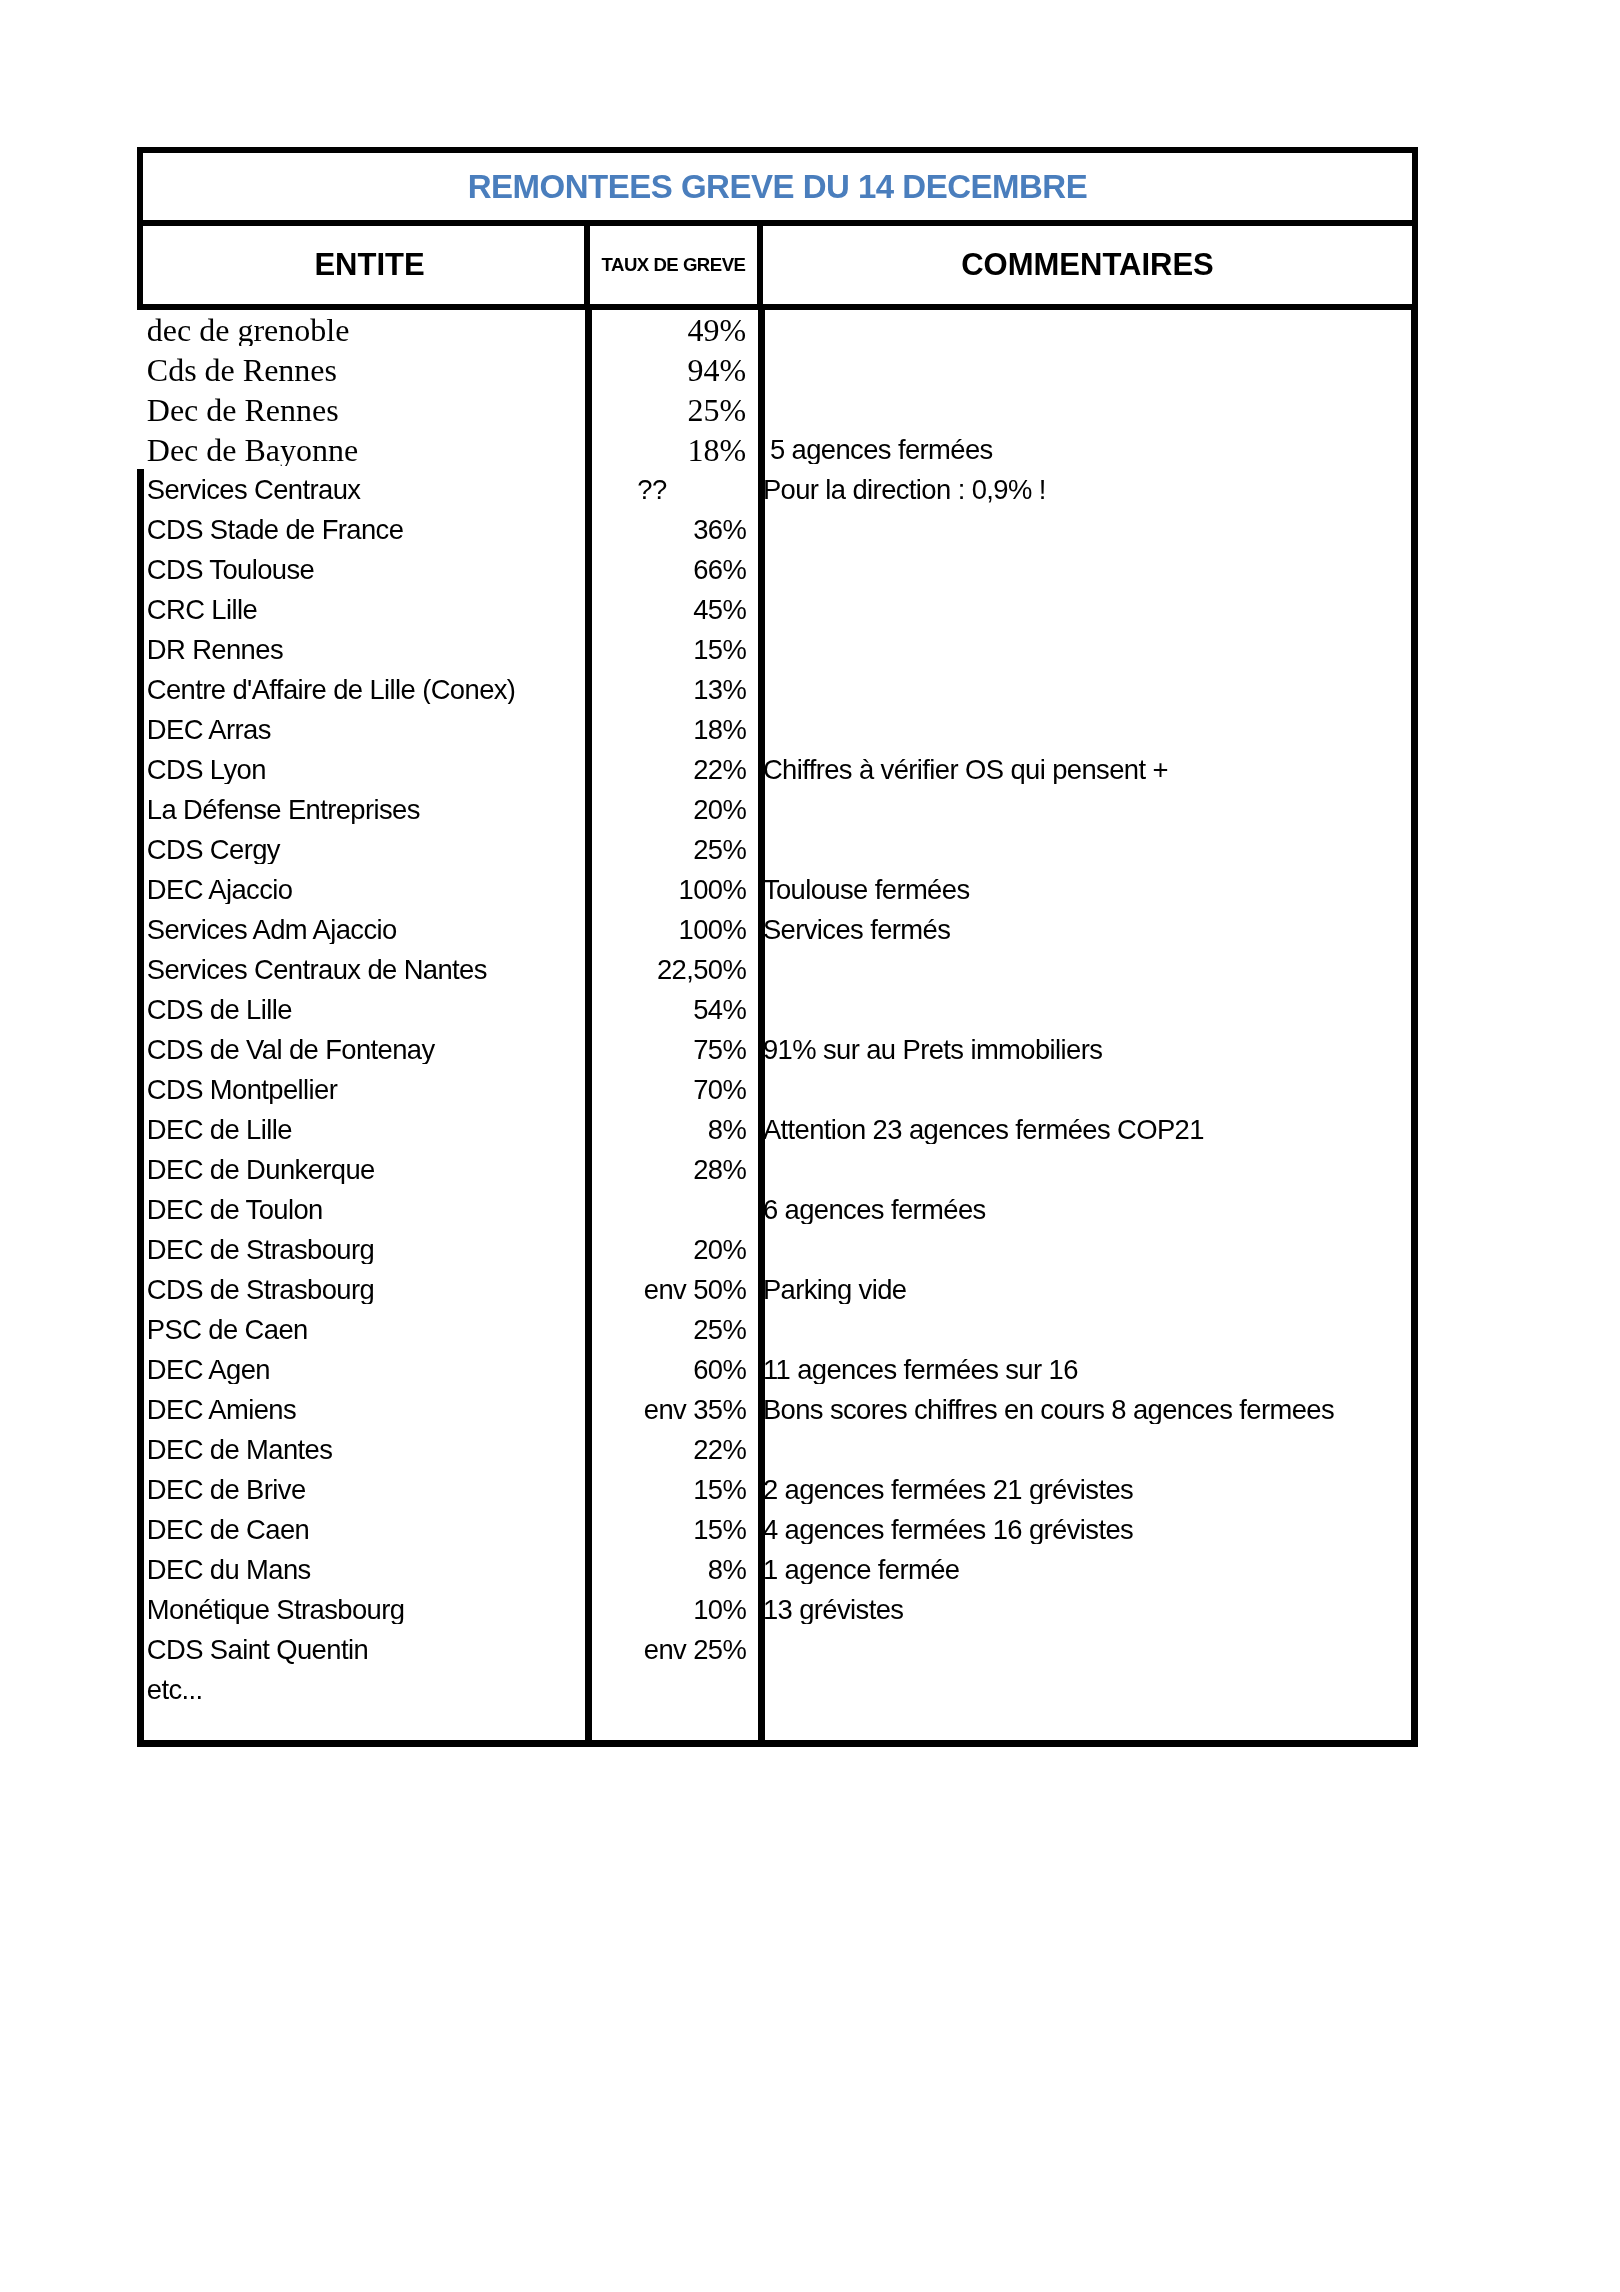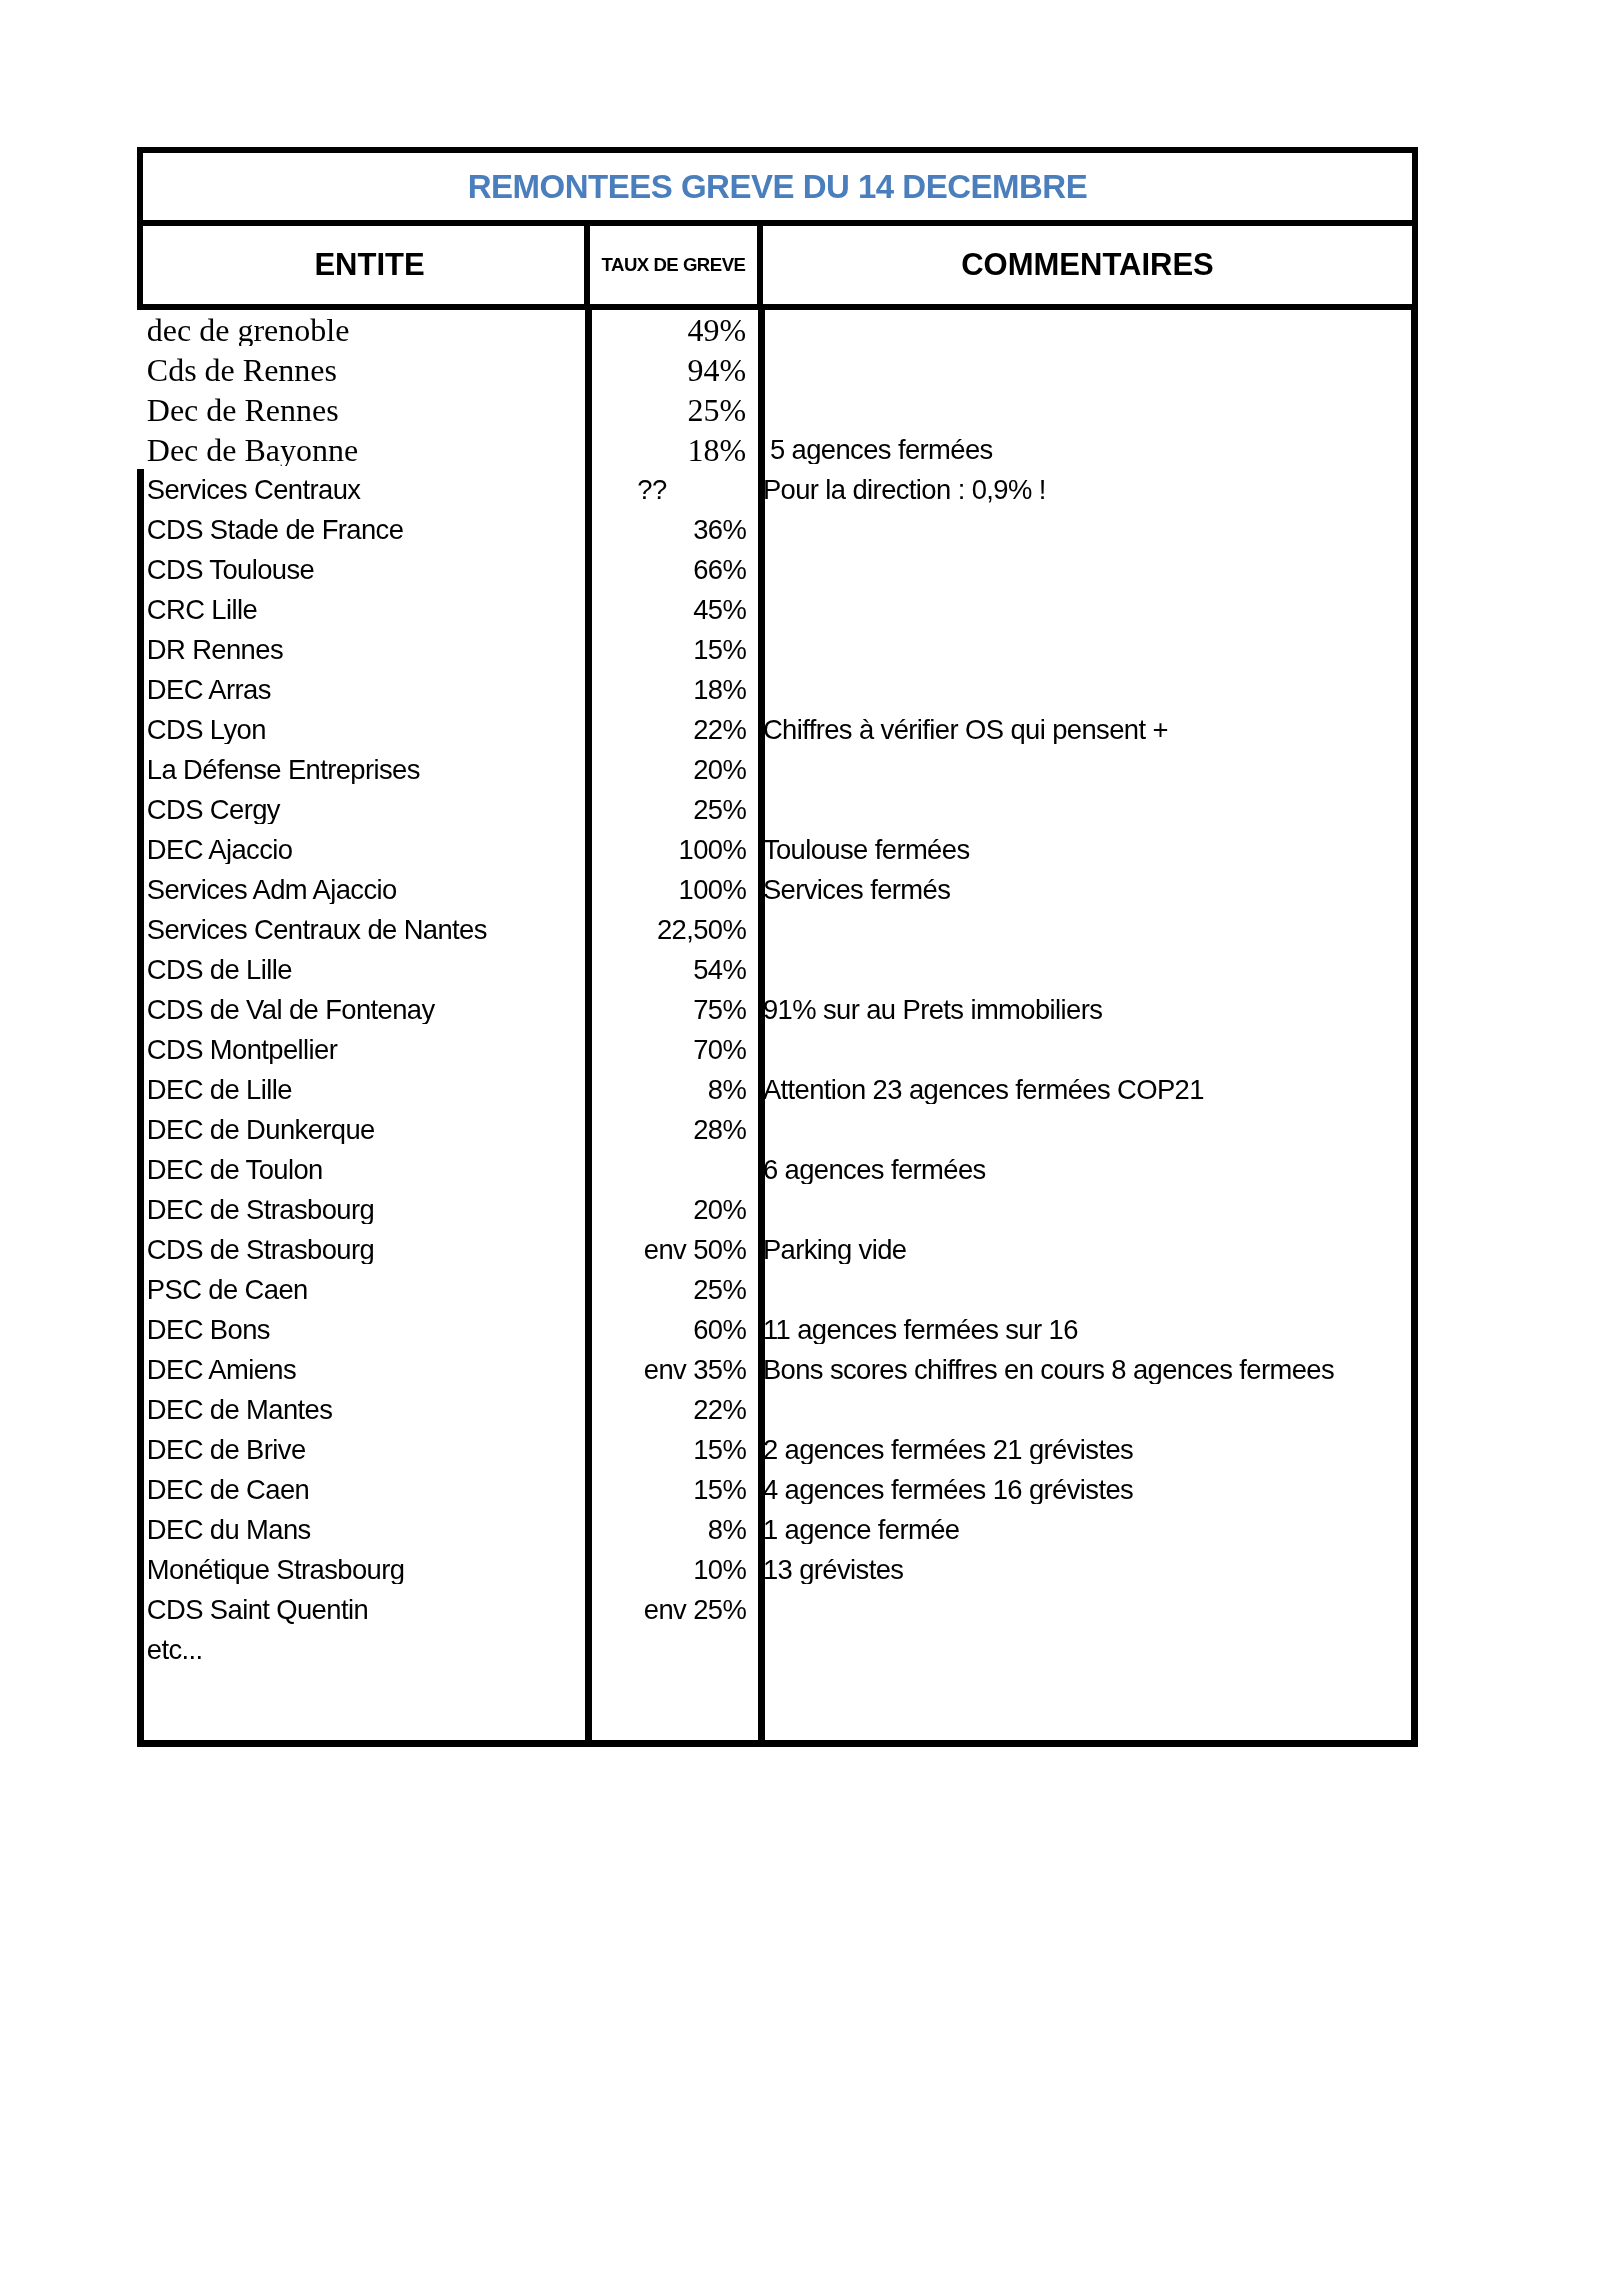--- a/index.html
+++ b/index.html
@@ -141,20 +141,25 @@
           <div class="cell cell-entite">CRC Lille</div>
           <div class="cell cell-taux">45%</div>
           <div class="cell cell-comment"></div>
         </div>
         <div class="row">
           <div class="cell cell-entite">DR Rennes</div>
           <div class="cell cell-taux">15%</div>
           <div class="cell cell-comment"></div>
         </div>
         <div class="row">
+          <div class="cell cell-entite">Centre d'Affaire de Lille (Conex)</div>
+          <div class="cell cell-taux">13%</div>
+          <div class="cell cell-comment"></div>
+        </div>
+        <div class="row">
           <div class="cell cell-entite">DEC Arras</div>
           <div class="cell cell-taux">18%</div>
           <div class="cell cell-comment"></div>
         </div>
         <div class="row">
           <div class="cell cell-entite">CDS Lyon</div>
           <div class="cell cell-taux">22%</div>
           <div class="cell cell-comment">Chiffres à vérifier OS qui pensent +</div>
         </div>
         <div class="row">
@@ -221,21 +226,21 @@
           <div class="cell cell-entite">CDS de Strasbourg</div>
           <div class="cell cell-taux">env 50%</div>
           <div class="cell cell-comment">Parking vide</div>
         </div>
         <div class="row">
           <div class="cell cell-entite">PSC de Caen</div>
           <div class="cell cell-taux">25%</div>
           <div class="cell cell-comment"></div>
         </div>
         <div class="row">
-          <div class="cell cell-entite">DEC Bons</div>
+          <div class="cell cell-entite">DEC Agen</div>
           <div class="cell cell-taux">60%</div>
           <div class="cell cell-comment">11 agences fermées sur 16</div>
         </div>
         <div class="row">
           <div class="cell cell-entite">DEC Amiens</div>
           <div class="cell cell-taux">env 35%</div>
           <div class="cell cell-comment">Bons scores chiffres en cours 8 agences fermees</div>
         </div>
         <div class="row">
           <div class="cell cell-entite">DEC de Mantes</div>

